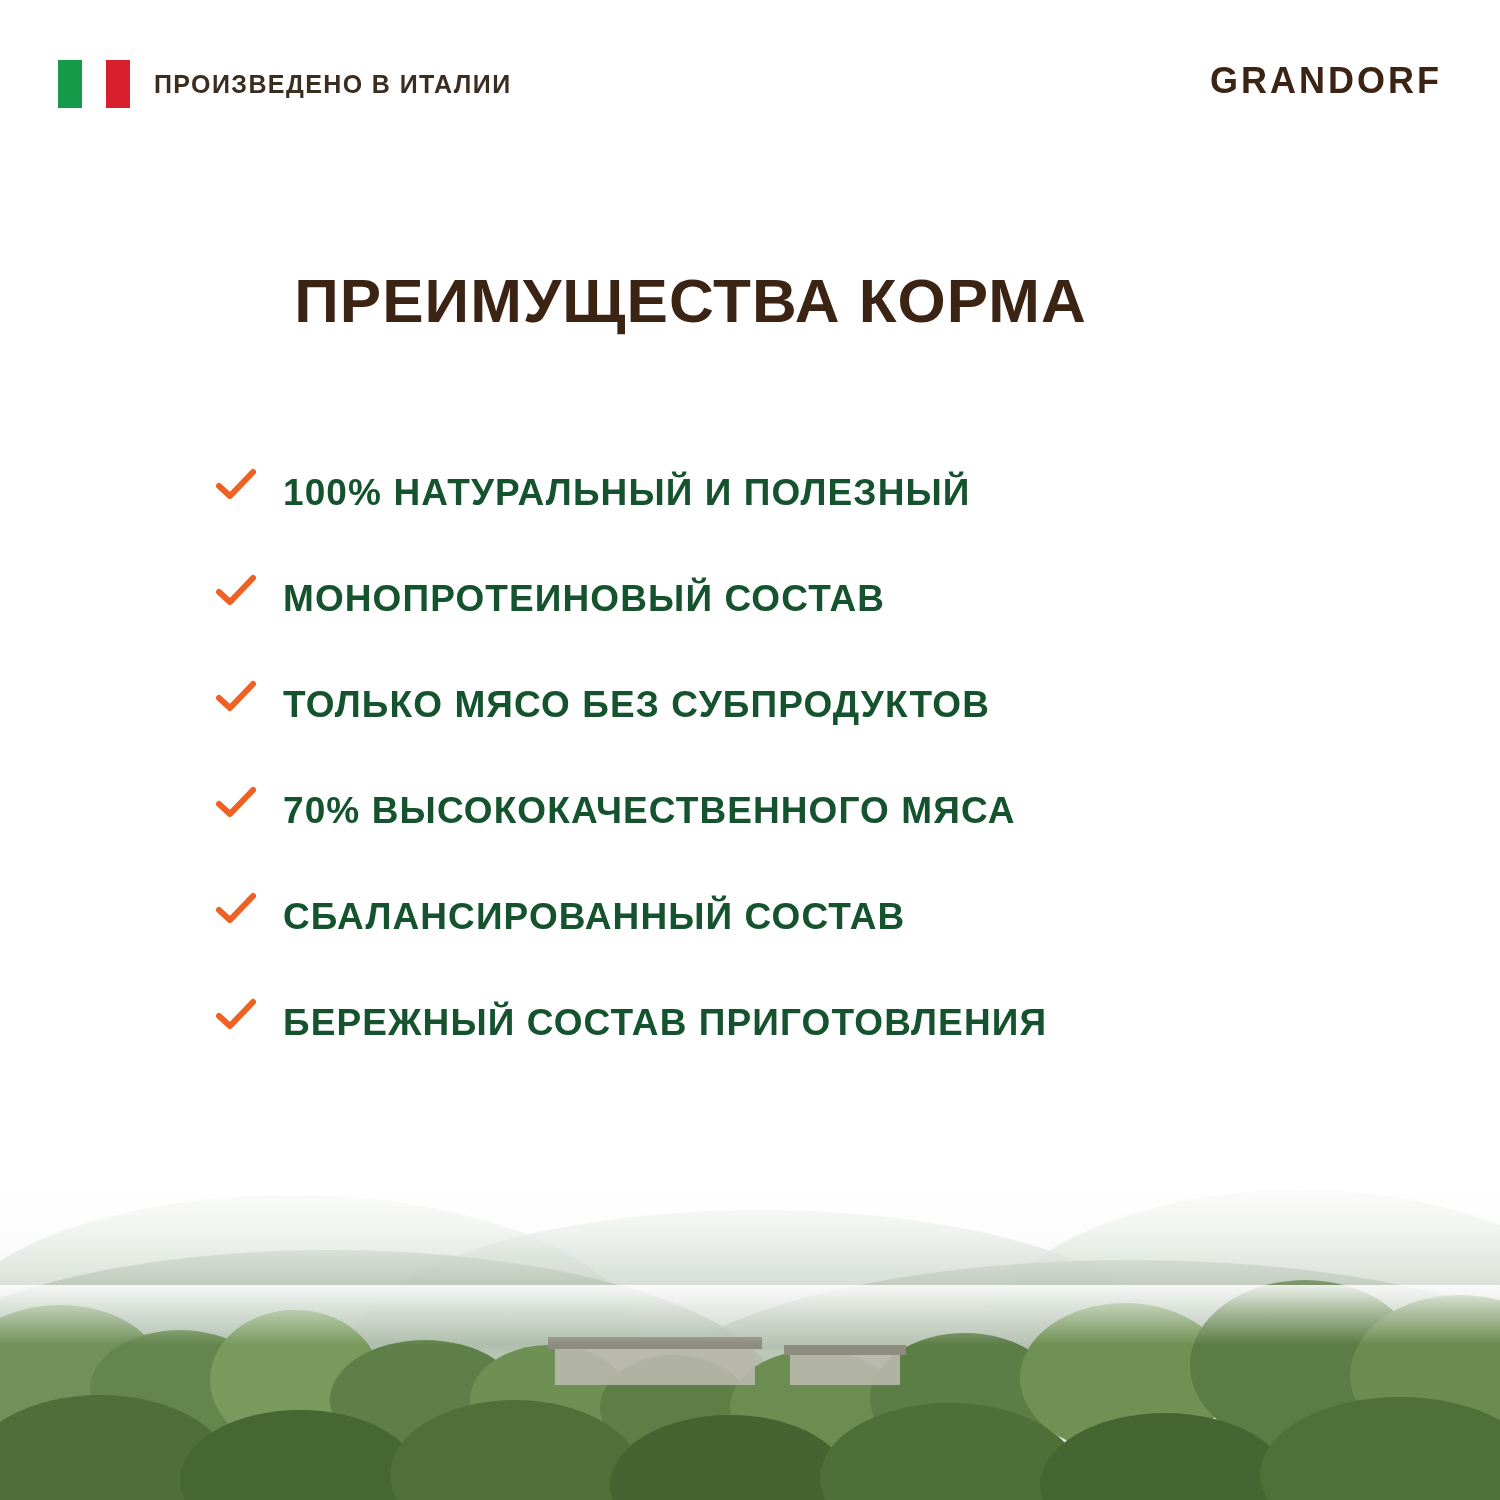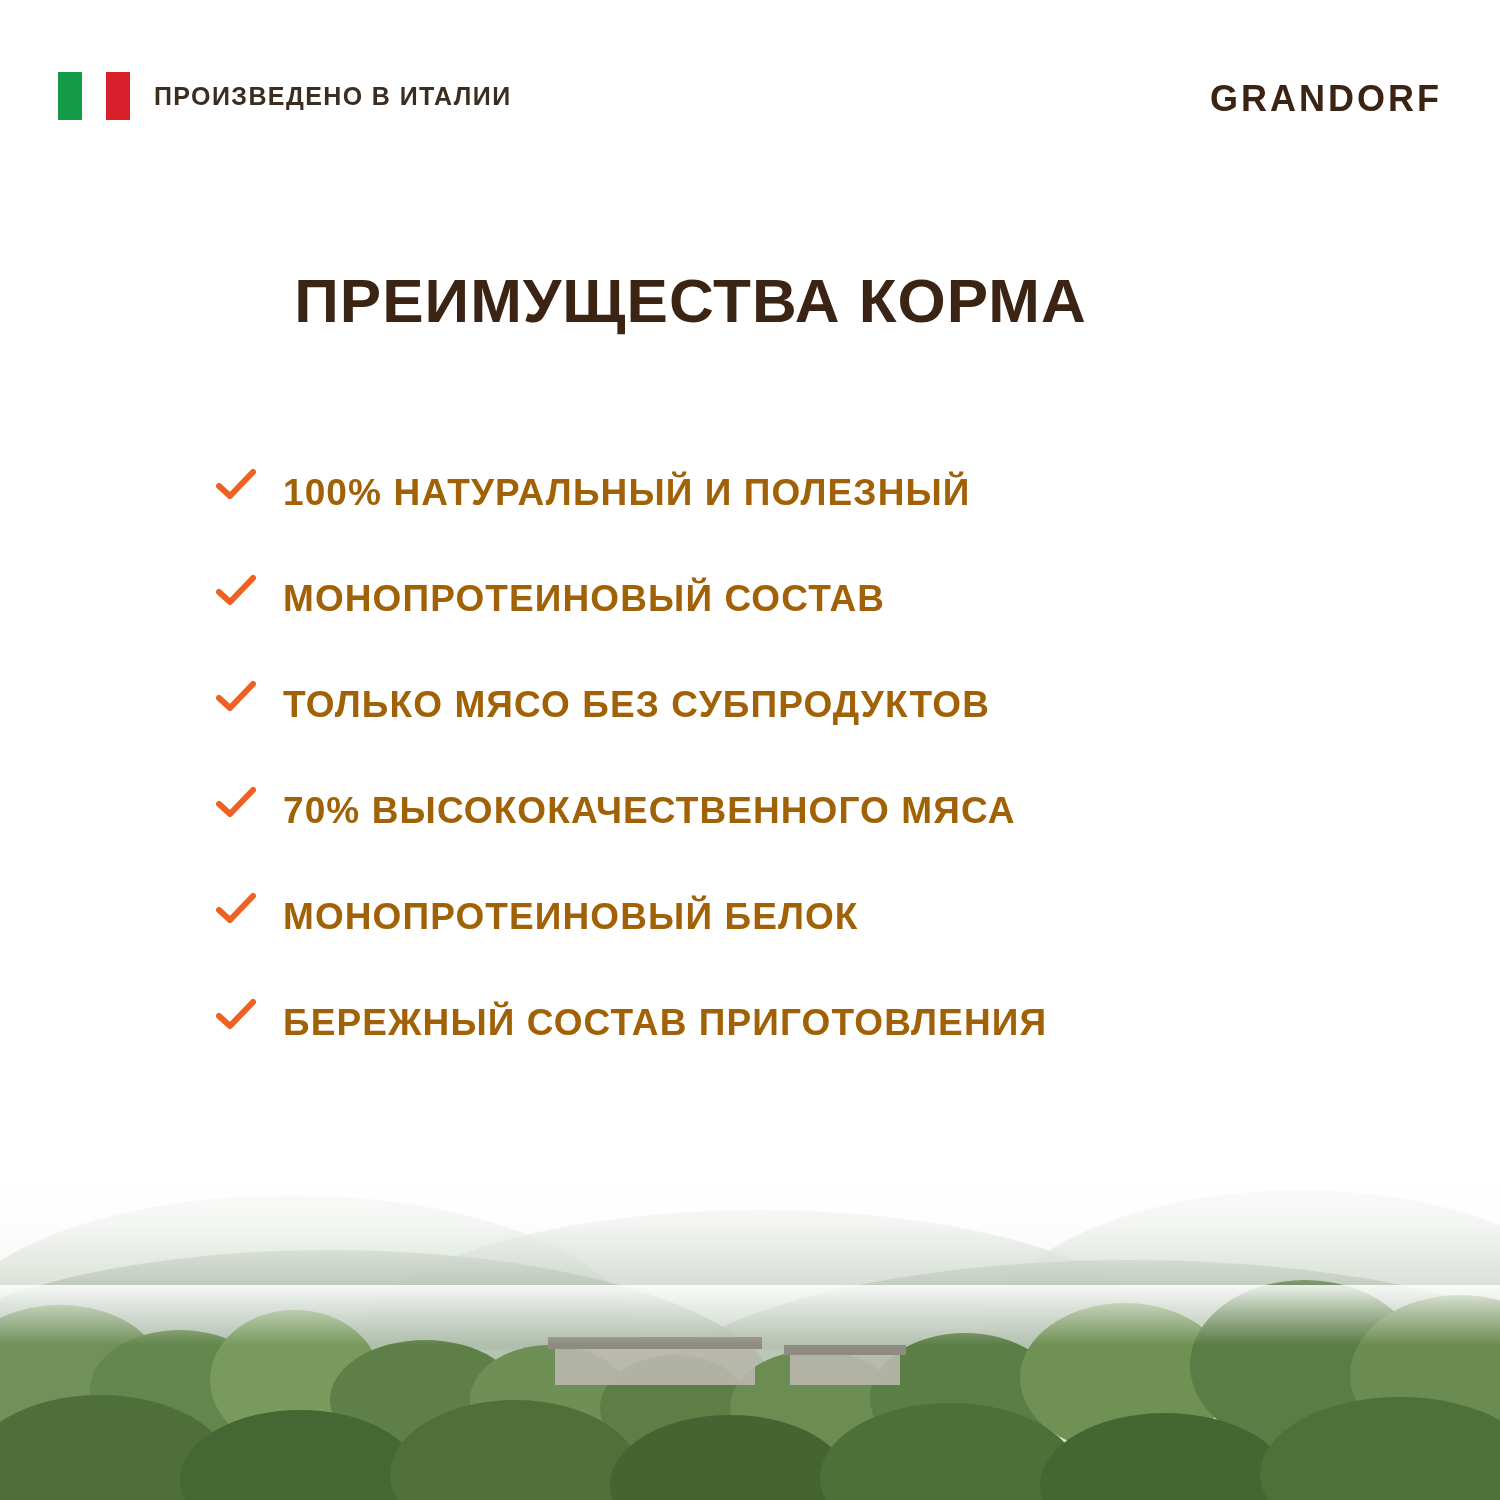--- a/index.html
+++ b/index.html
@@ -22,21 +22,21 @@
   }
 
   
   .header {
     position: absolute;
     top: 60px;
     left: 58px;
     right: 58px;
     height: 60px;
     display: flex;
-    align-items: flex-end;
+    align-items: flex-start;
     justify-content: space-between;
   }
   .origin {
     display: flex;
     align-items: center;
     gap: 24px;
   }
   .flag {
     width: 72px;
     height: 48px;
@@ -95,21 +95,21 @@
     flex: 0 0 auto;
     width: 42px;
     height: 42px;
     position: relative;
   }
   .check svg { display: block; }
   .benefit-text {
     font-size: 37px;
     font-weight: bold;
     letter-spacing: 1.1px;
-    color: #a16207;
+    color: #14532d;
     white-space: nowrap;
     margin-top: 15px;
   }
 
   
   .landscape {
     position: absolute;
     left: 0;
     bottom: 0;
     width: 1500px;
@@ -226,21 +226,21 @@
       <span class="benefit-text">70% ВЫСОКОКАЧЕСТВЕННОГО МЯСА</span>
     </div>
 
 
     <div class="benefit">
       <span class="check">
         <svg width="42" height="42" viewBox="0 0 42 42">
             <path d="M4 22 L15 32 L38 8" fill="none" stroke="#ef6123" stroke-width="6" stroke-linecap="round" stroke-linejoin="round"></path>
           </svg>
       </span>
-      <span class="benefit-text">МОНОПРОТЕИНОВЫЙ БЕЛОК</span>
+      <span class="benefit-text">СБАЛАНСИРОВАННЫЙ СОСТАВ</span>
     </div>
 
     <div class="benefit">
       <span class="check">
         <svg width="42" height="42" viewBox="0 0 42 42">
             <path d="M4 22 L15 32 L38 8" fill="none" stroke="#ef6123" stroke-width="6" stroke-linecap="round" stroke-linejoin="round"></path>
           </svg>
       </span>
       <span class="benefit-text">БЕРЕЖНЫЙ СОСТАВ ПРИГОТОВЛЕНИЯ</span>
     </div>

